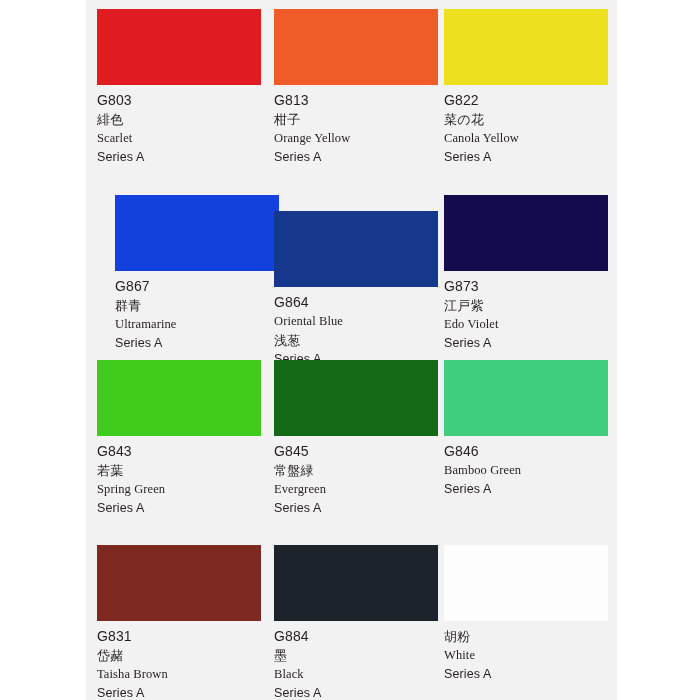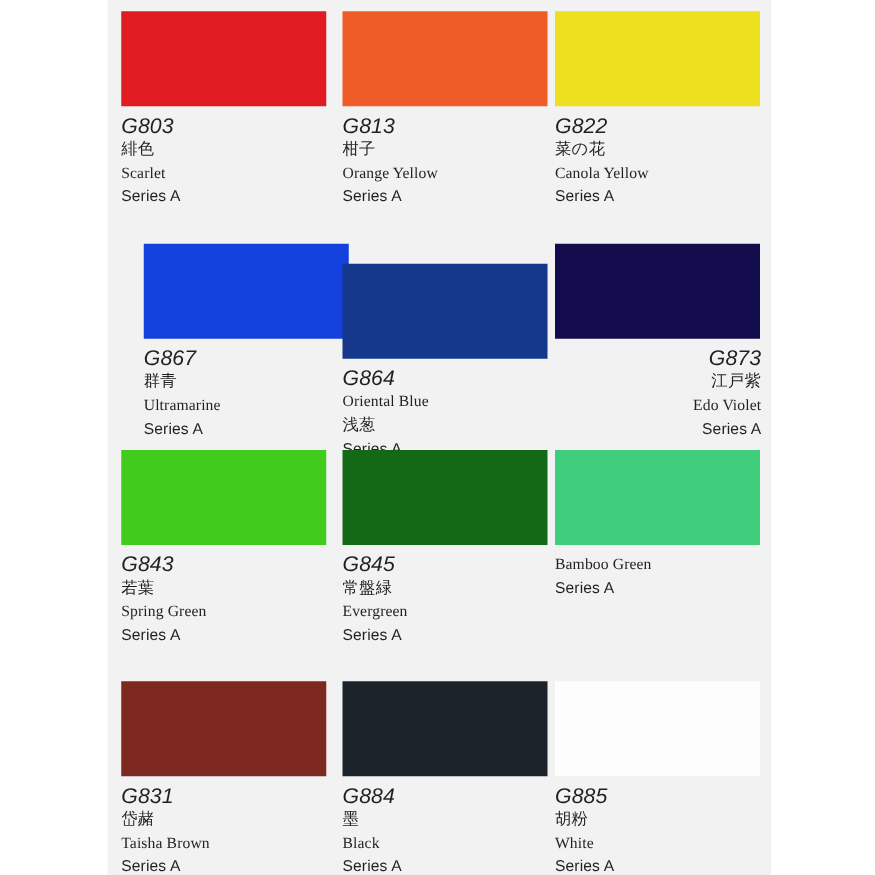--- a/index.html
+++ b/index.html
@@ -59,23 +59,22 @@
   .swatch-line {
     display: block;
     color: #231f20;
     line-height: 19px;
     height: 19px;
     white-space: nowrap;
     overflow: hidden;
   }
 
   .line-code {
-    font-size: 17px;
+    font-size: 14px;
     letter-spacing: 0.1px;
-    font-style: italic;
   }
 
   .line-jp {
     font-size: 13px;
     font-family: "DejaVu Sans", "Liberation Sans", sans-serif;
     letter-spacing: 0.3px;
   }
 
   .line-en {
     font-size: 12.5px;
@@ -132,21 +131,21 @@
         </div>
         <div class="swatch-cell" style="left: 188px; top: 195px; margin-top: 16px;">
           <div class="swatch-chip" style="height: 76px; background: rgb(21, 56, 140);"></div>
           <div class="swatch-info">
             <span class="swatch-line line-code">G864</span>
             <span class="swatch-line line-en">Oriental Blue</span>
             <span class="swatch-line line-jp">浅葱</span>
             <span class="swatch-line line-series">Series A</span>
           </div>
         </div>
-        <div class="swatch-cell" style="left: 358px; top: 195px; text-align: right;">
+        <div class="swatch-cell" style="left: 358px; top: 195px;">
           <div class="swatch-chip" style="height: 76px; background: rgb(19, 12, 76);"></div>
           <div class="swatch-info">
             <span class="swatch-line line-code">G873</span>
             <span class="swatch-line line-jp">江戸紫</span>
             <span class="swatch-line line-en">Edo Violet</span>
             <span class="swatch-line line-series">Series A</span>
           </div>
         </div>
         <div class="swatch-cell" style="left: 11px; top: 360px;">
           <div class="swatch-chip" style="height: 76px; background: rgb(65, 203, 29);"></div>
@@ -162,20 +161,21 @@
           <div class="swatch-info">
             <span class="swatch-line line-code">G845</span>
             <span class="swatch-line line-jp">常盤緑</span>
             <span class="swatch-line line-en">Evergreen</span>
             <span class="swatch-line line-series">Series A</span>
           </div>
         </div>
         <div class="swatch-cell" style="left: 358px; top: 360px;">
           <div class="swatch-chip" style="height: 76px; background: rgb(64, 206, 124);"></div>
           <div class="swatch-info">
+            <span class="swatch-line line-code">G846</span>
             <span class="swatch-line line-en">Bamboo Green</span>
             <span class="swatch-line line-series">Series A</span>
           </div>
         </div>
         <div class="swatch-cell" style="left: 11px; top: 545px;">
           <div class="swatch-chip" style="height: 76px; background: rgb(125, 40, 33);"></div>
           <div class="swatch-info">
             <span class="swatch-line line-code">G831</span>
             <span class="swatch-line line-jp">岱赭</span>
             <span class="swatch-line line-en">Taisha Brown</span>
@@ -187,21 +187,20 @@
           <div class="swatch-info">
             <span class="swatch-line line-code">G884</span>
             <span class="swatch-line line-jp">墨</span>
             <span class="swatch-line line-en">Black</span>
             <span class="swatch-line line-series">Series A</span>
           </div>
         </div>
         <div class="swatch-cell" style="left: 358px; top: 545px;">
           <div class="swatch-chip" style="height: 76px; background: rgb(253, 253, 253);"></div>
           <div class="swatch-info">
-            <span class="swatch-line line-code">G885</span>
             <span class="swatch-line line-jp">胡粉</span>
             <span class="swatch-line line-en">White</span>
             <span class="swatch-line line-series">Series A</span>
           </div>
         </div>
       </div>
   </div>
 </div>
 
 </body></html>

